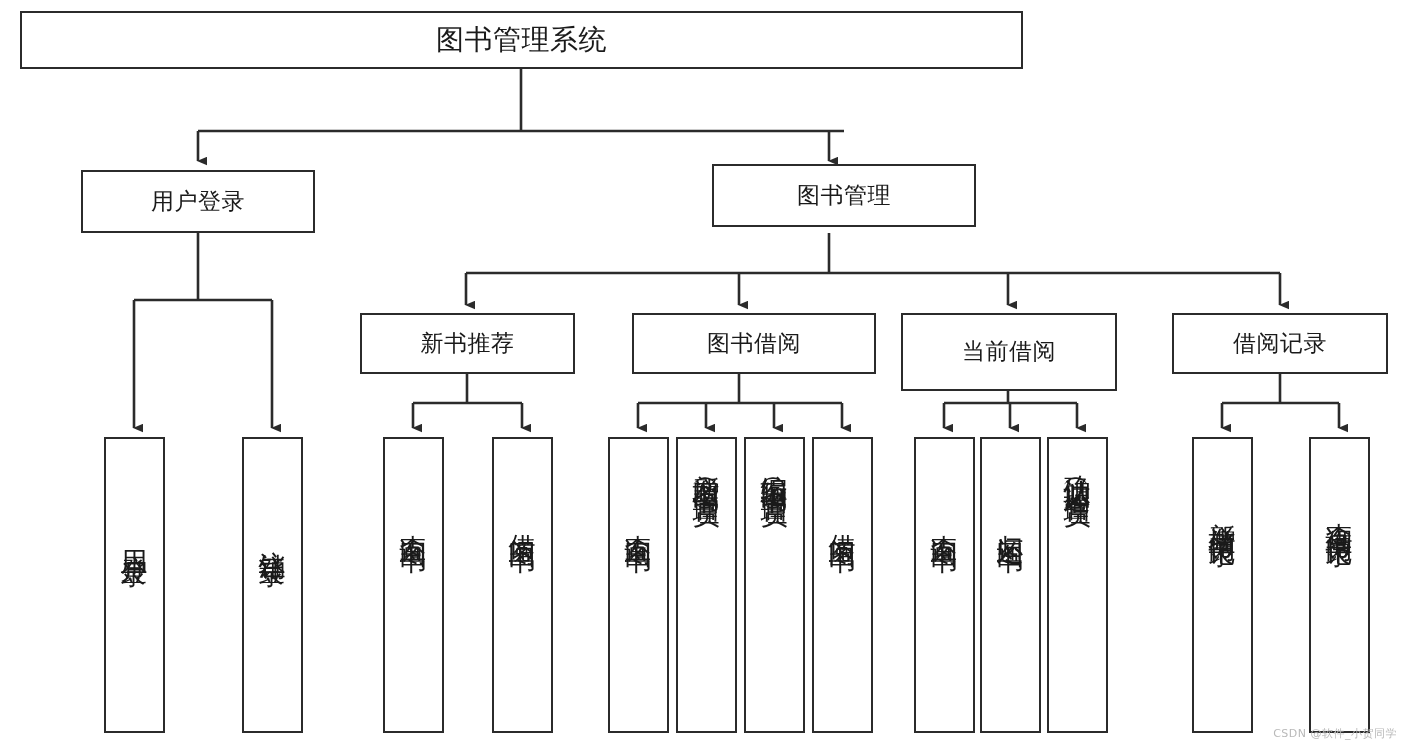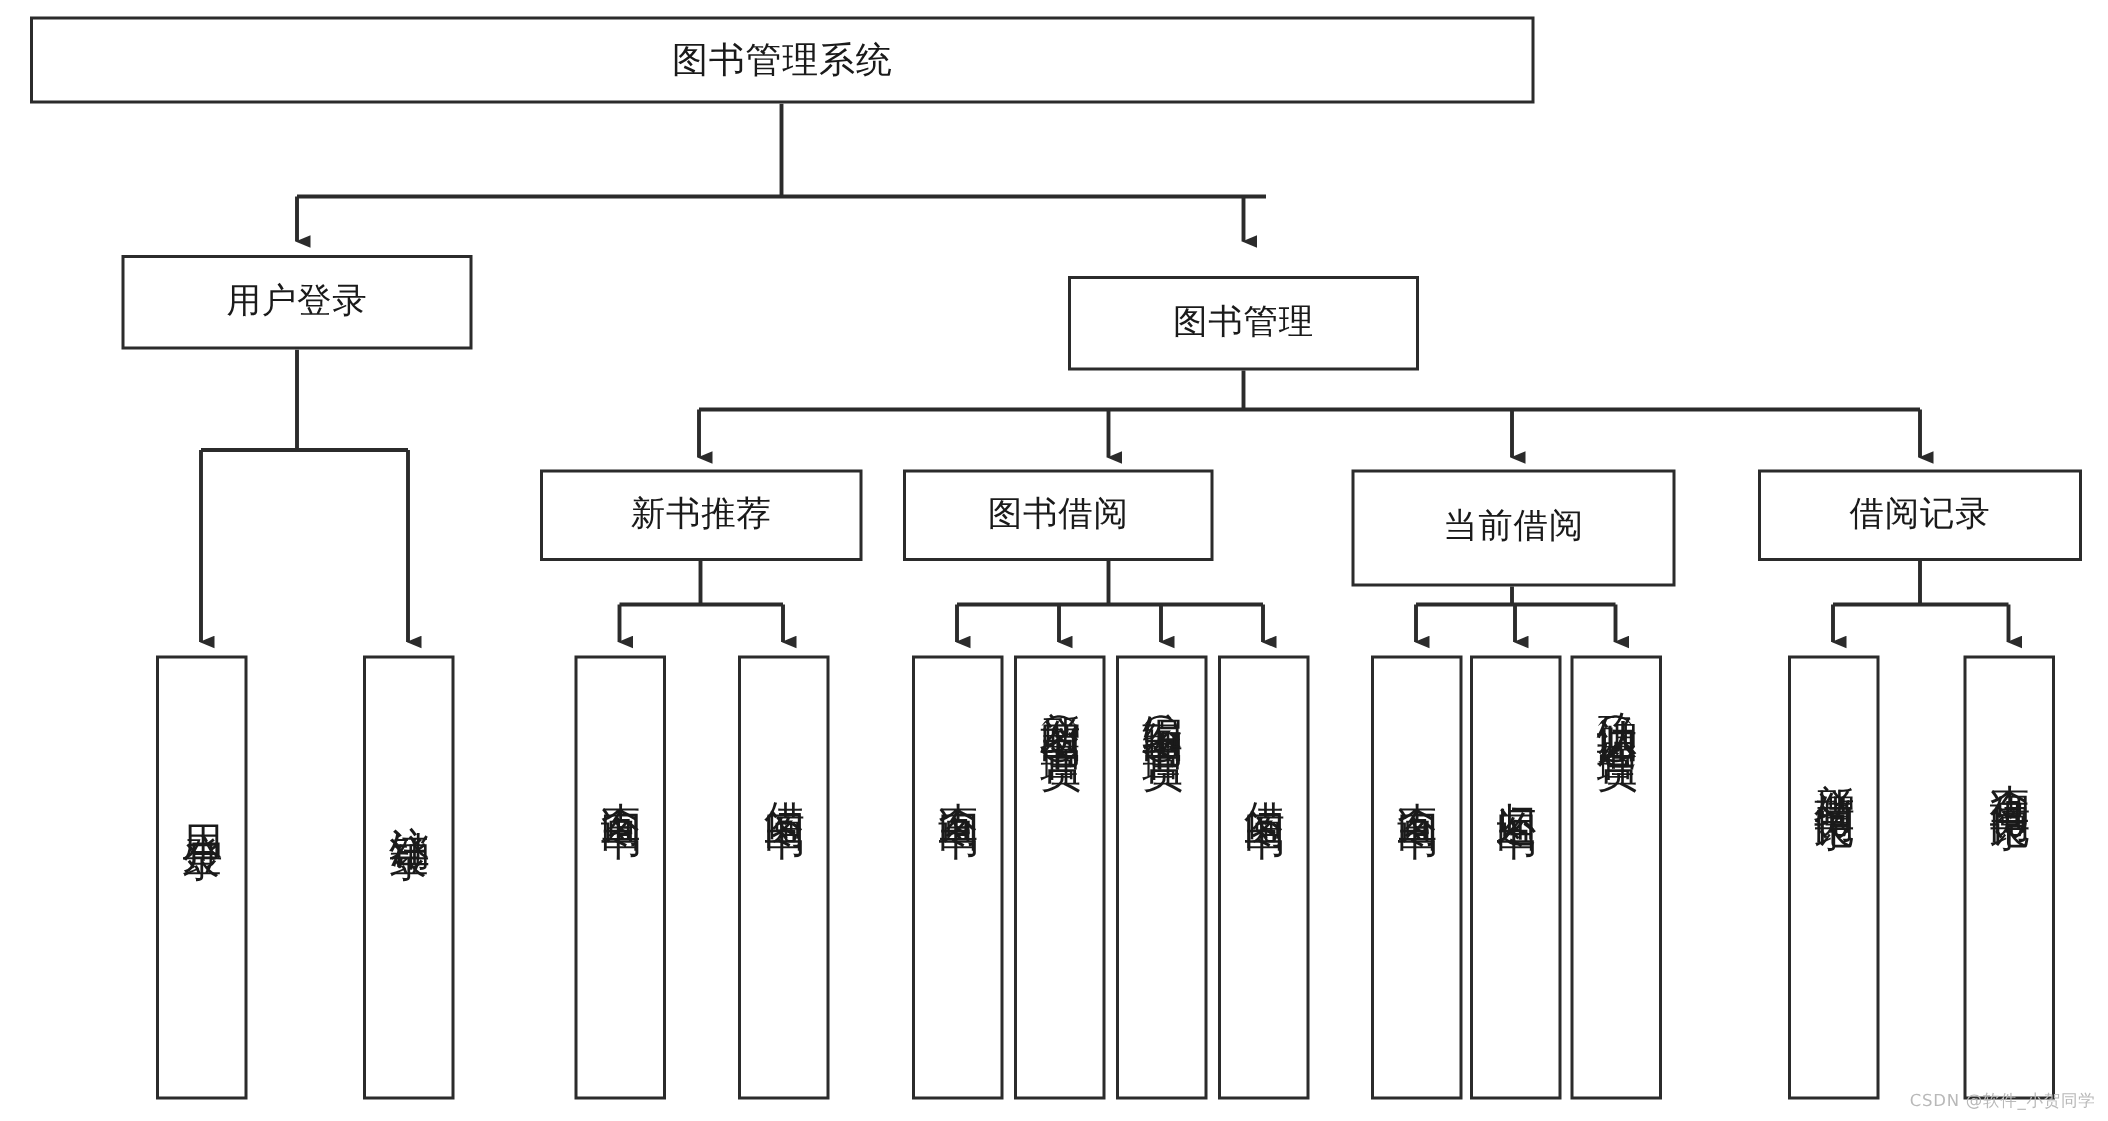--- a/index.html
+++ b/index.html
@@ -40,21 +40,21 @@
   .node .lbl {
     display: block;
     line-height: 1.02;
     letter-spacing: 0.5px;
   }
   .node.horiz .lbl {
     font-size: 23px;
     white-space: nowrap;
   }
   .node.root .lbl {
-    font-size: 24px;
+    font-size: 28px;
   }
   .node.vert {
     align-items: flex-start;
     justify-content: center;
     padding-top: 14px;
   }
   .node.vert .lbl {
     writing-mode: vertical-rl;
     text-orientation: upright;
     font-size: 27px;
@@ -137,28 +137,28 @@
     </g>
   </svg>
 
   <div class="node horiz root" style="left:20px;top:11px;width:1003px;height:58px;">
     <span class="lbl">图书管理系统</span>
   </div>
 
   <div class="node horiz" style="left:81px;top:170px;width:234px;height:63px;">
     <span class="lbl">用户登录</span>
   </div>
-  <div class="node horiz" style="left:712px;top:184px;width:234px;height:63px;">
+  <div class="node horiz" style="left:712px;top:164px;width:264px;height:63px;">
     <span class="lbl">图书管理</span>
   </div>
 
   <div class="node horiz" style="left:360px;top:313px;width:215px;height:61px;">
     <span class="lbl">新书推荐</span>
   </div>
-  <div class="node horiz" style="left:602px;top:313px;width:207px;height:61px;">
+  <div class="node horiz" style="left:632px;top:313px;width:244px;height:61px;">
     <span class="lbl">图书借阅</span>
   </div>
   <div class="node horiz" style="left:901px;top:313px;width:216px;height:78px;">
     <span class="lbl">当前借阅</span>
   </div>
   <div class="node horiz" style="left:1172px;top:313px;width:216px;height:61px;">
     <span class="lbl">借阅记录</span>
   </div>
 
   <div class="node vert mid3" style="left:104px;top:437px;width:61px;height:296px;">

